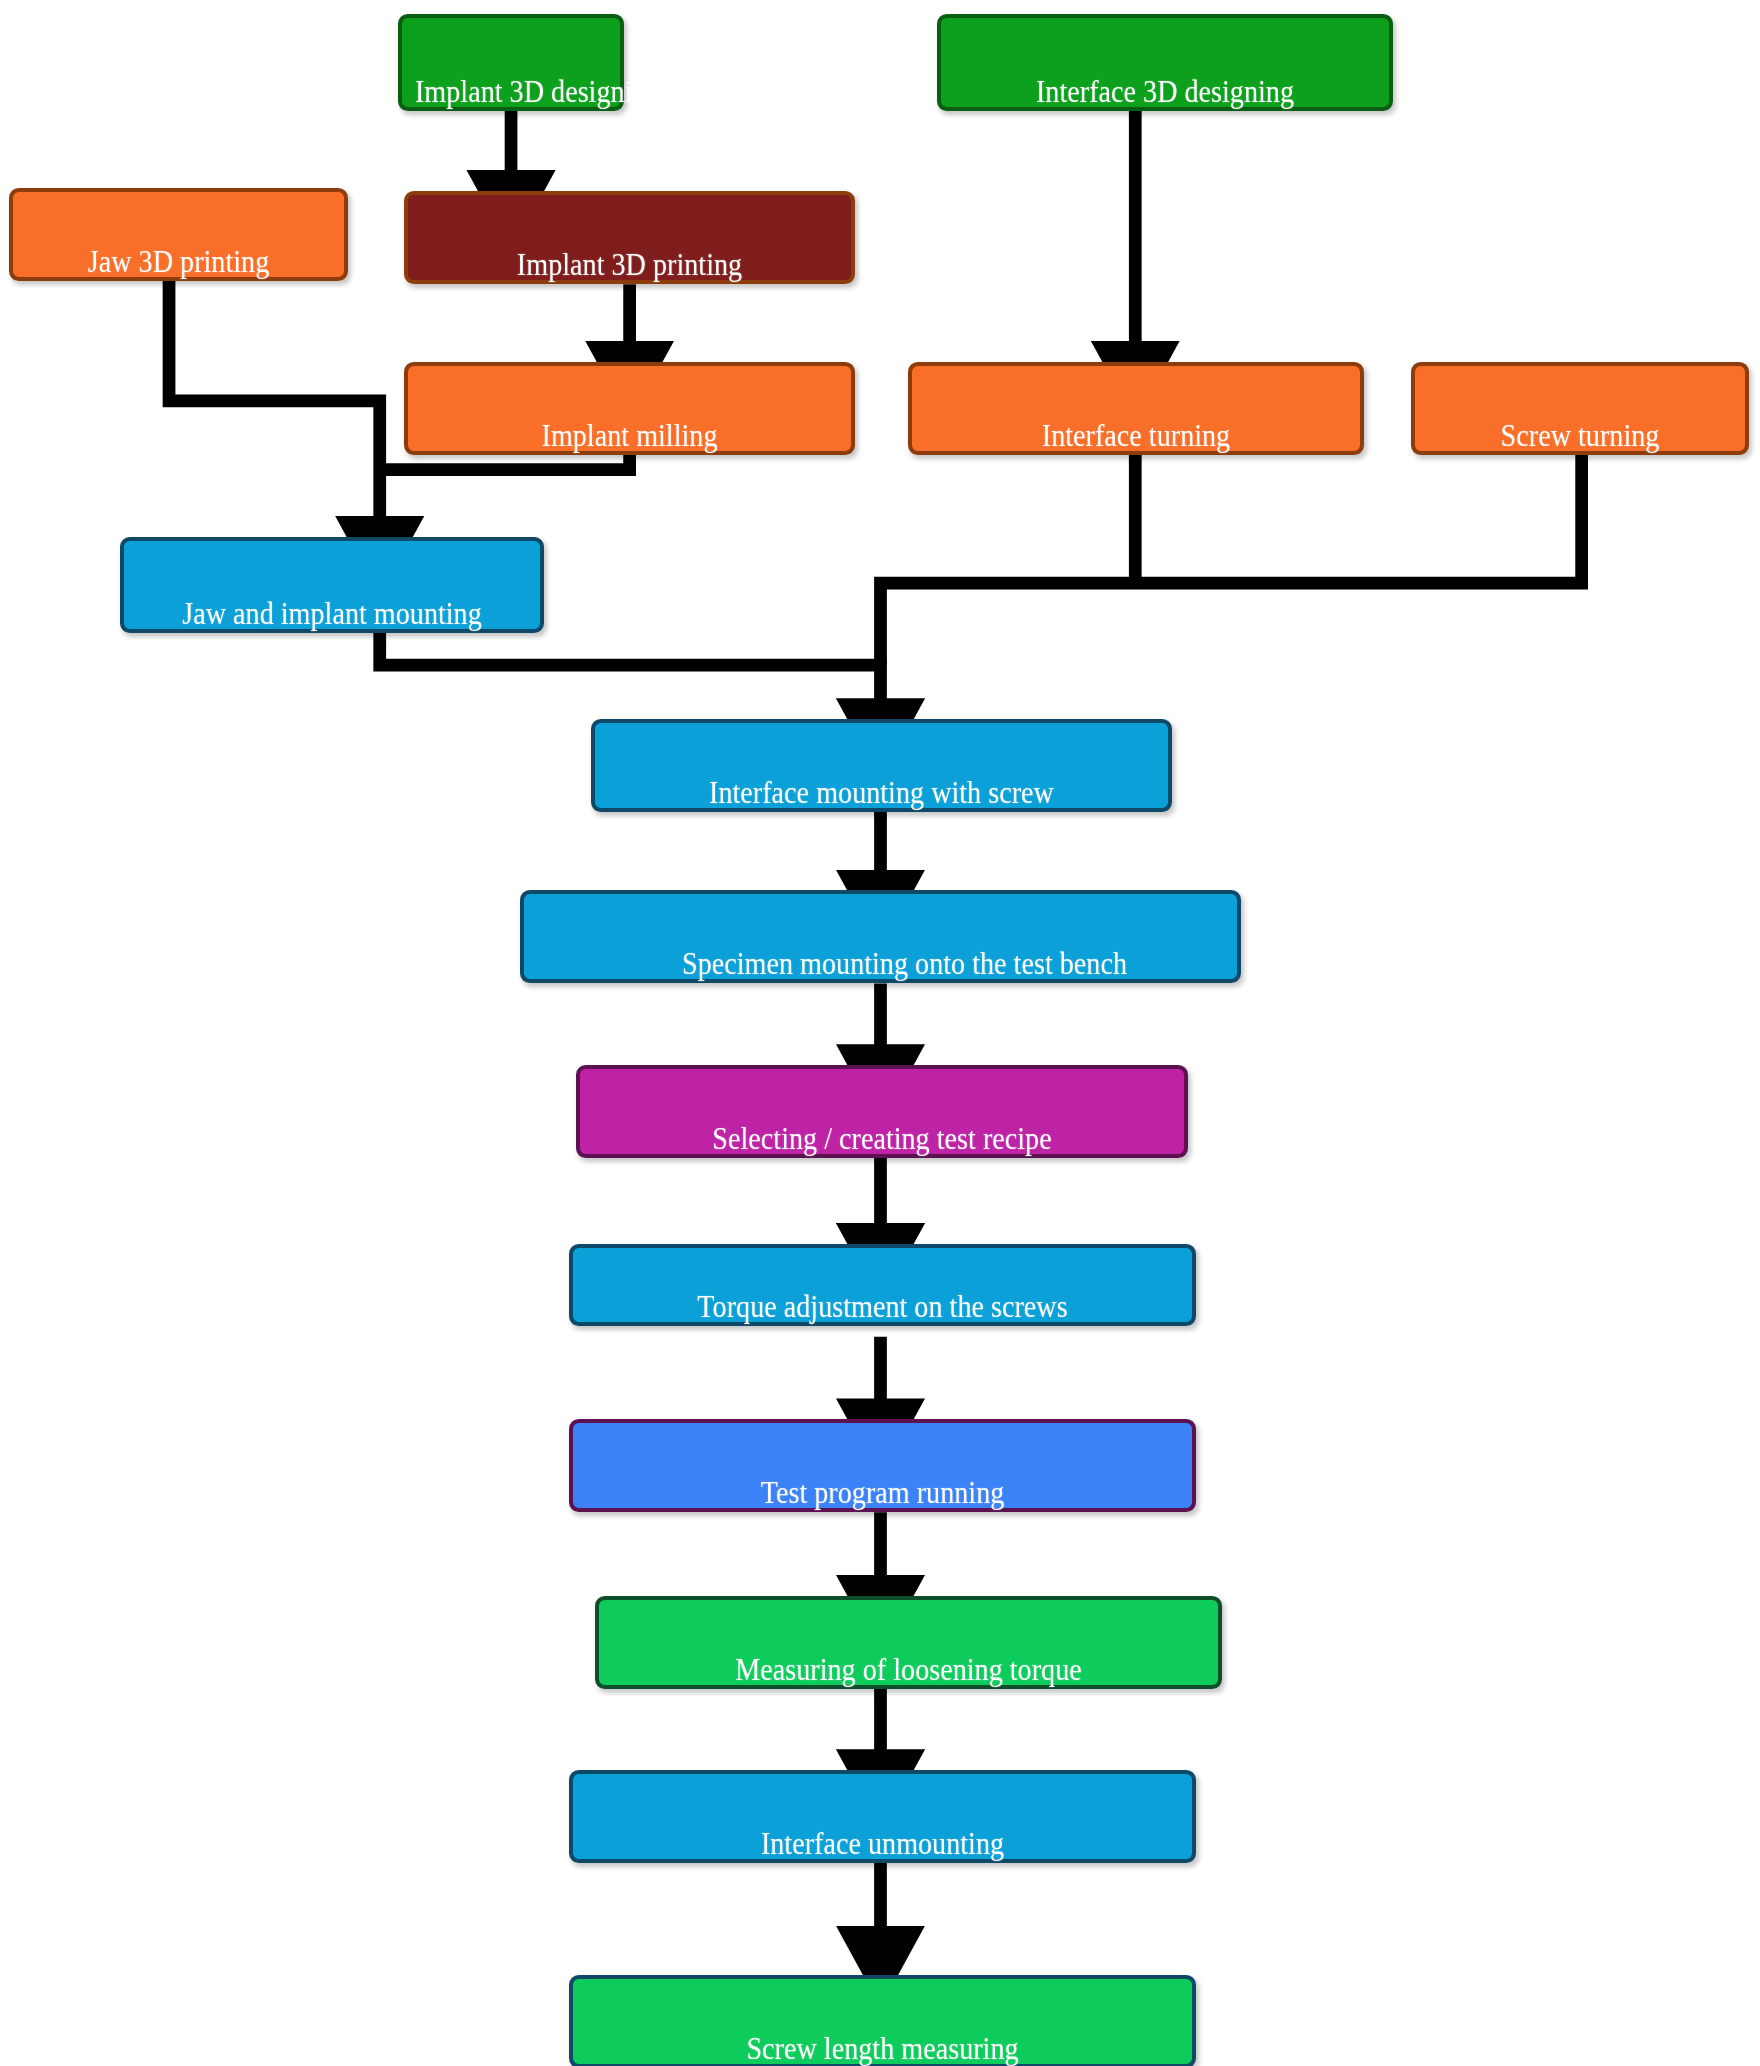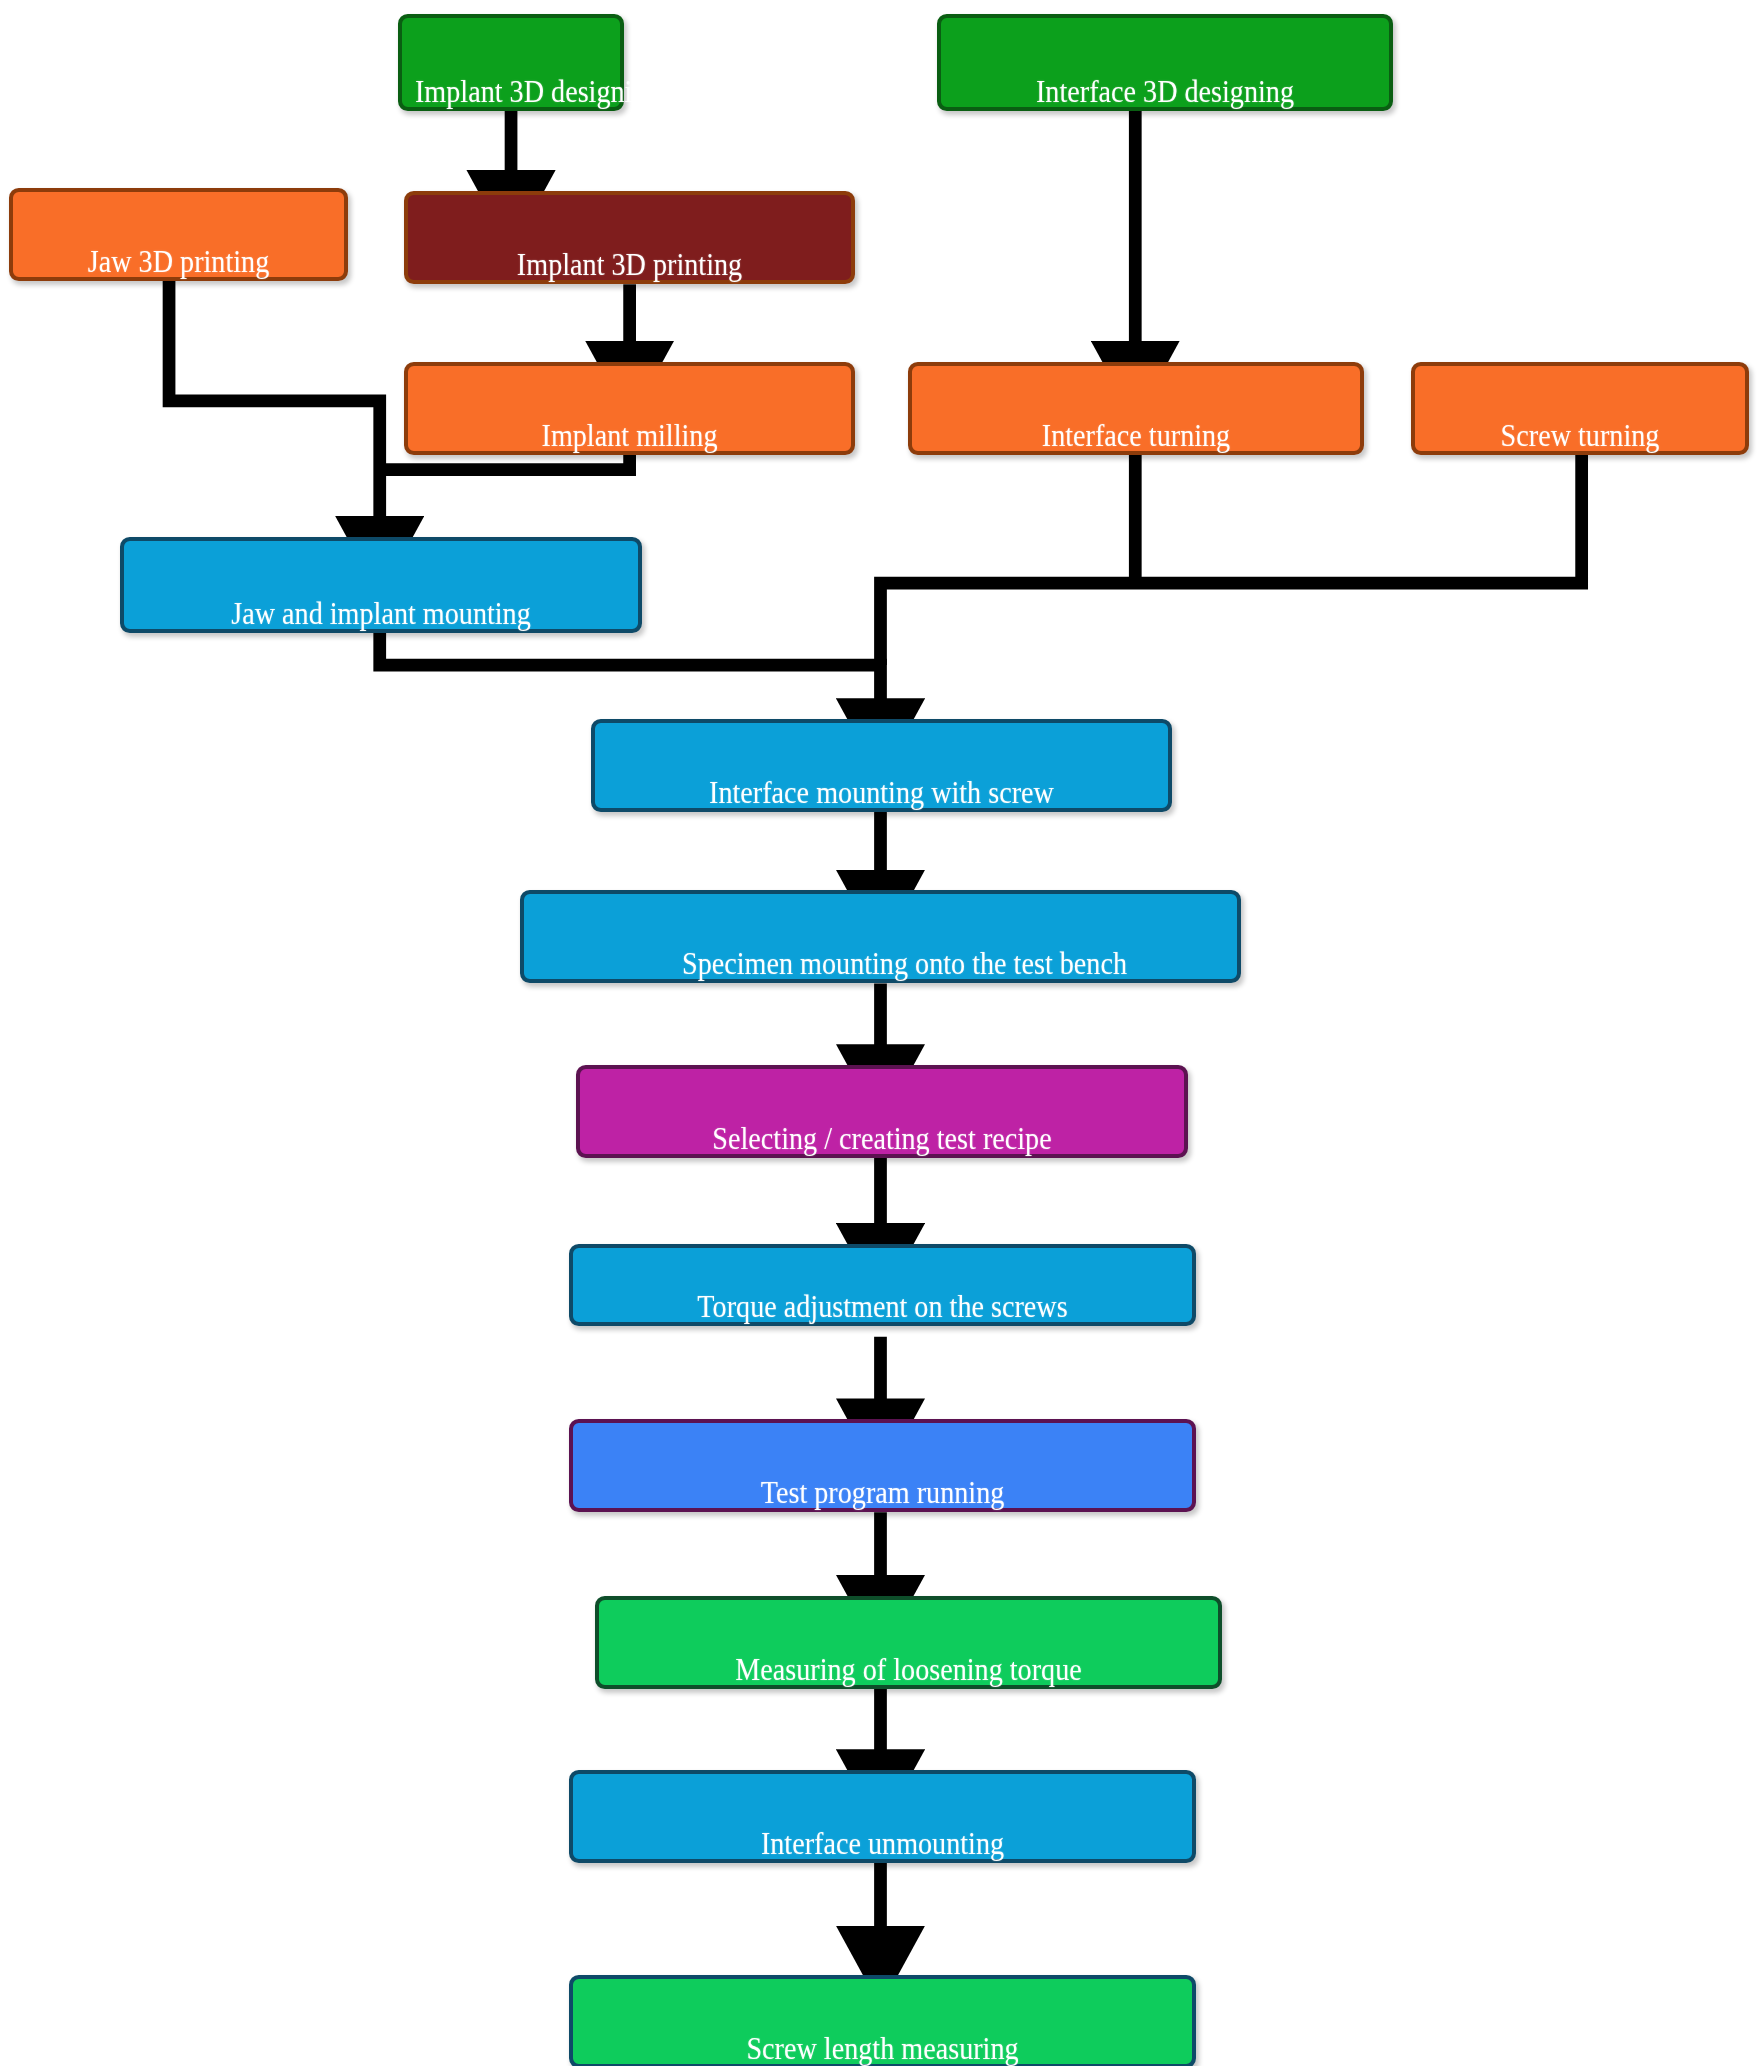--- a/index.html
+++ b/index.html
@@ -67,21 +67,21 @@
       </div>
       <div class="node" style="left: 404px; top: 362px; width: 451px; height: 93px; background: rgb(249, 110, 40); border-color: rgb(141, 60, 11); border-width: 4.4px; font-size: 32px;">
         <span class="lbl">Implant milling</span>
       </div>
       <div class="node" style="left: 908px; top: 362px; width: 456px; height: 93px; background: rgb(249, 110, 40); border-color: rgb(141, 60, 11); border-width: 4.4px; font-size: 32px;">
         <span class="lbl">Interface turning</span>
       </div>
       <div class="node" style="left: 1411px; top: 362px; width: 338px; height: 93px; background: rgb(249, 110, 40); border-color: rgb(141, 60, 11); border-width: 4.4px; font-size: 32px;">
         <span class="lbl">Screw turning</span>
       </div>
-      <div class="node" style="left: 120px; top: 537px; width: 522px; height: 96px; background: rgb(11, 160, 216); border-color: rgb(14, 74, 104); border-width: 4.4px; font-size: 32px;">
+      <div class="node" style="left: 120px; top: 537px; width: 424px; height: 96px; background: rgb(11, 160, 216); border-color: rgb(14, 74, 104); border-width: 4.4px; font-size: 32px;">
         <span class="lbl">Jaw and implant mounting</span>
       </div>
       <div class="node" style="left: 591px; top: 719px; width: 581px; height: 93px; background: rgb(11, 160, 216); border-color: rgb(14, 74, 104); border-width: 4.4px; font-size: 32px;">
         <span class="lbl">Interface mounting with screw</span>
       </div>
       <div class="node" style="left: 520px; top: 890px; width: 721px; height: 93px; background: rgb(11, 160, 216); border-color: rgb(14, 74, 104); border-width: 4.4px; font-size: 32px; padding-left: 48px;">
         <span class="lbl">Specimen mounting onto the test bench</span>
       </div>
       <div class="node" style="left: 576px; top: 1065px; width: 612px; height: 93px; background: rgb(190, 34, 165); border-color: rgb(92, 18, 81); border-width: 4.4px; font-size: 32px;">
         <span class="lbl">Selecting / creating test recipe</span>

